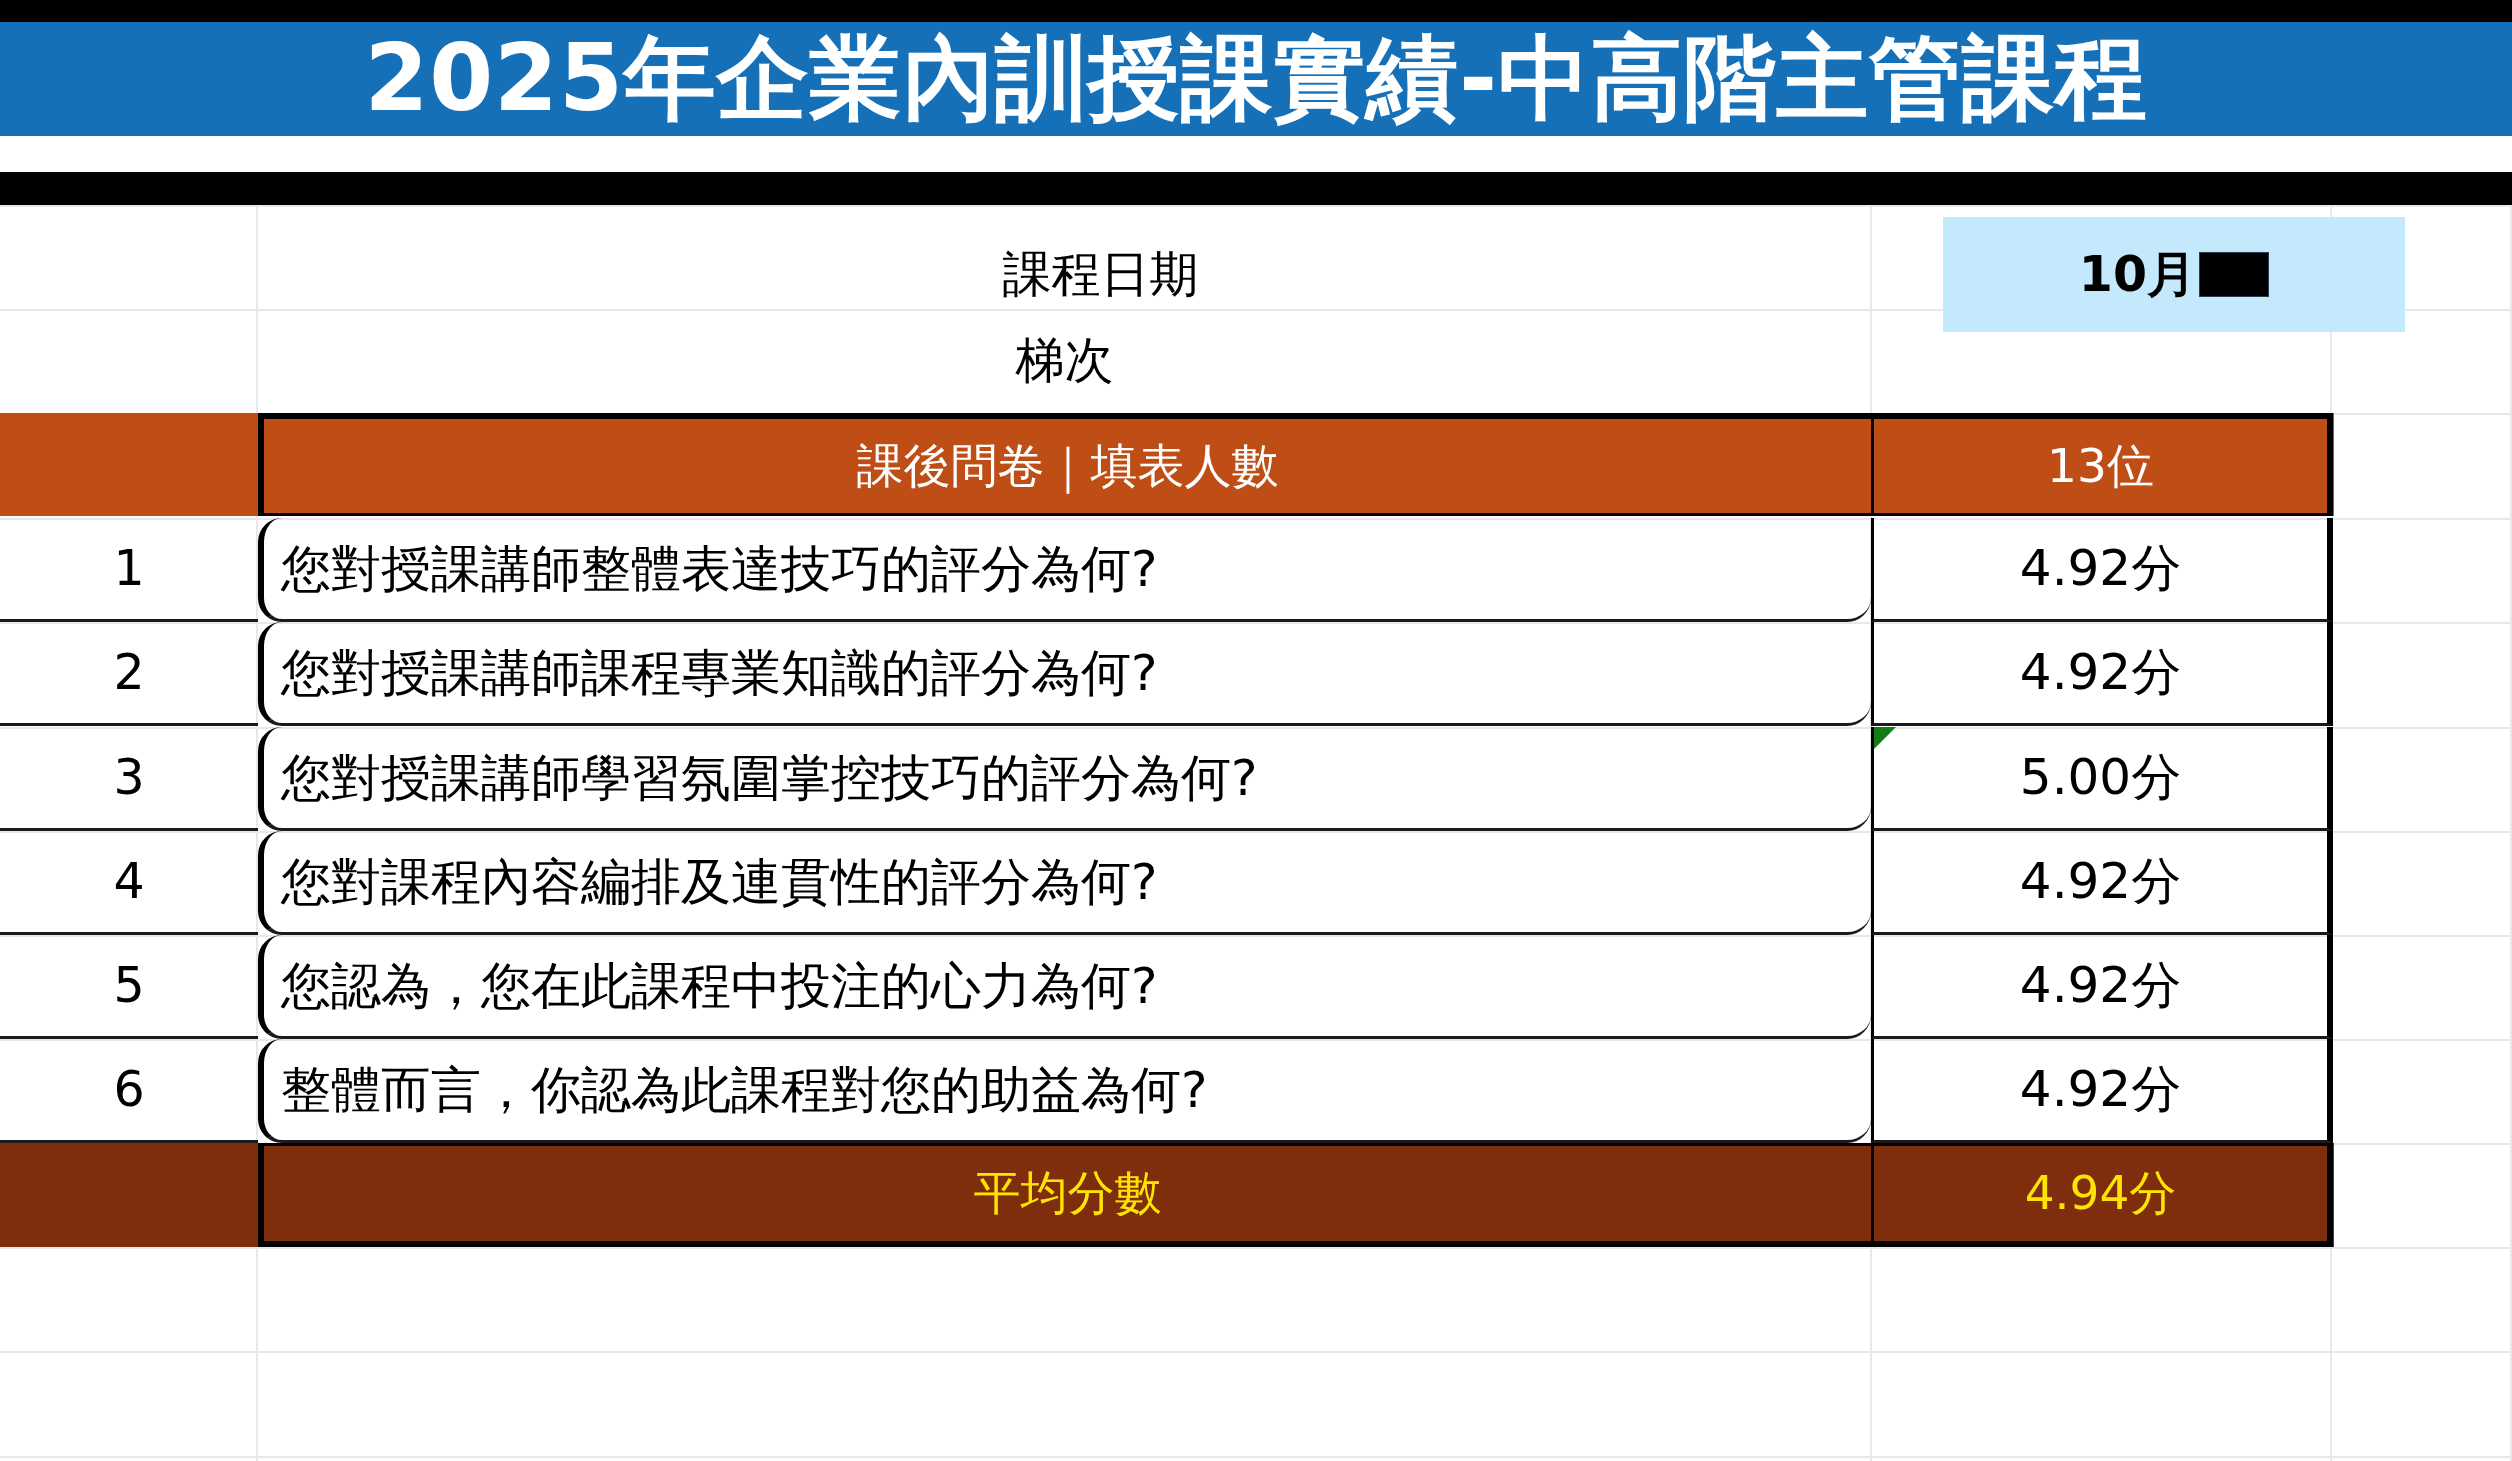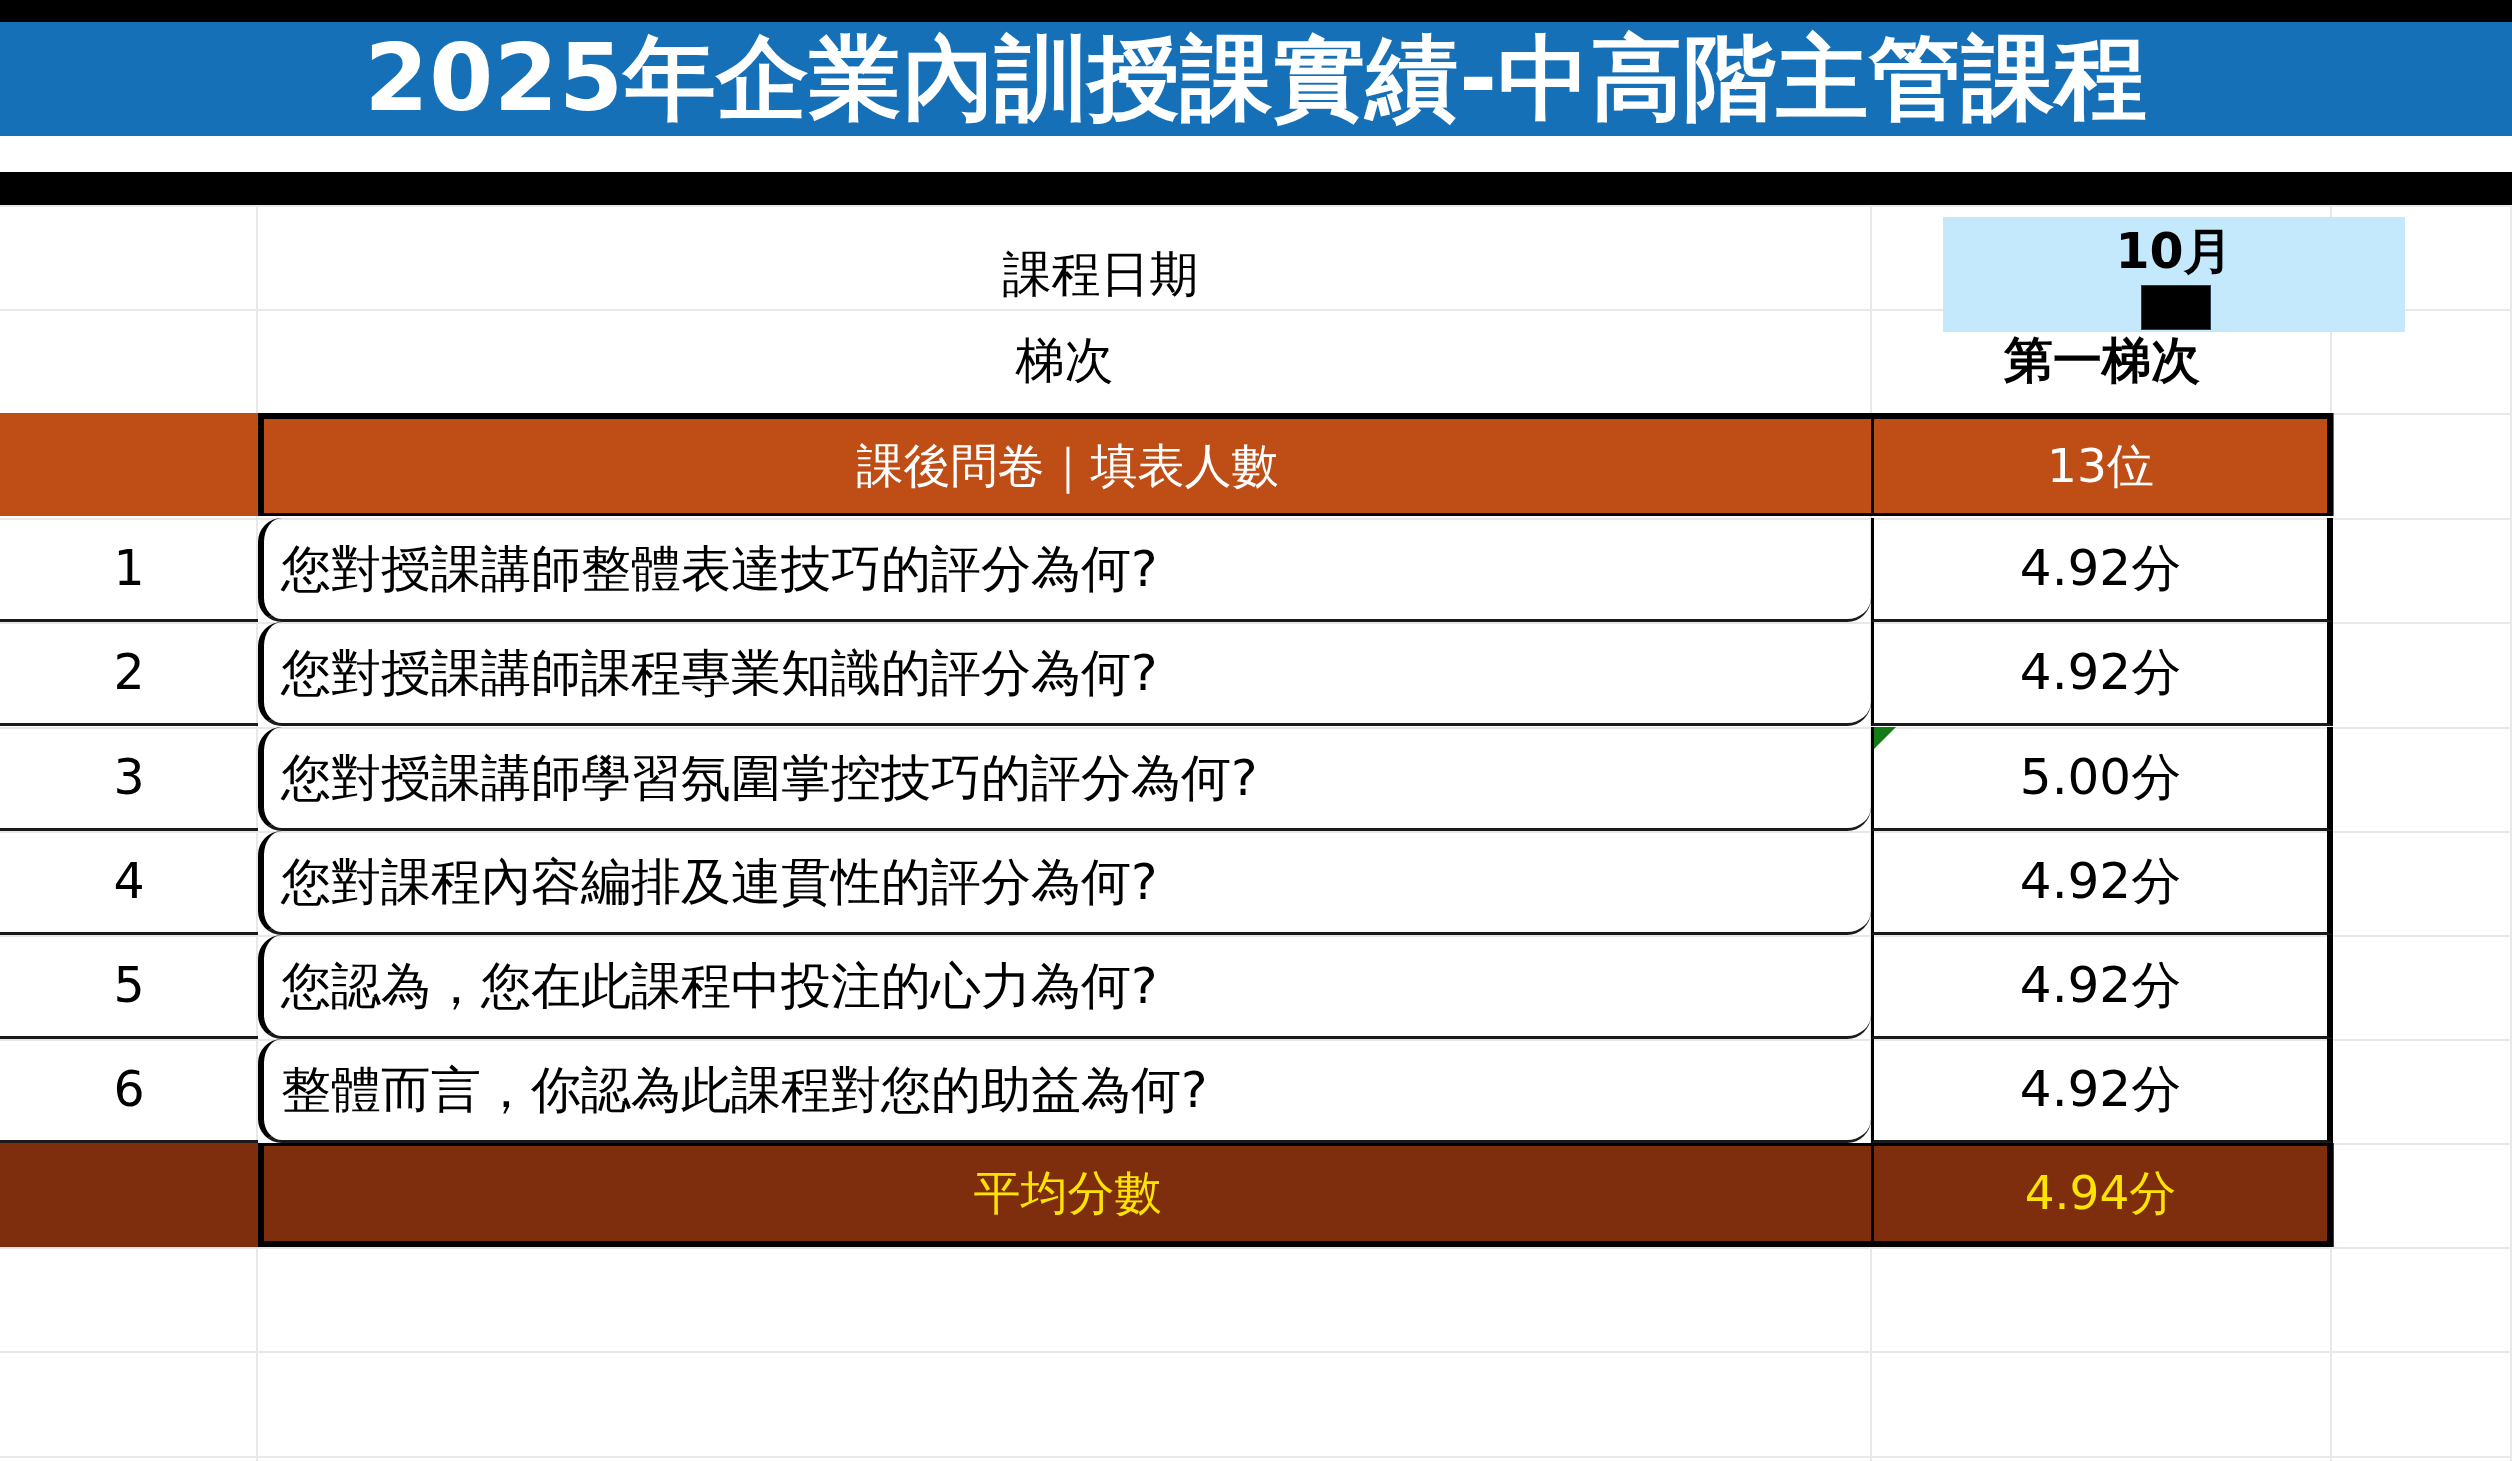--- a/index.html
+++ b/index.html
@@ -130,21 +130,21 @@
     width: 462px;
     flex: 0 0 462px;
     display: flex;
     align-items: center;
     justify-content: center;
     font-size: 49px;
     font-weight: bold;
     color: #000;
     box-sizing: border-box;
   }
-  .bg-lightblue { background: #C4E9FD; flex-direction: column; }
+  .bg-lightblue { background: #C4E9FD; }
 
   
   .redact {
     display: inline-block;
     width: 70px;
     height: 45px;
     background: #000000;
     vertical-align: -6.3px;
     margin-left: 3.1px;
     border: 1.6px solid #2a3b4d;
@@ -260,21 +260,20 @@
       <div class="hdr-label">課程日期</div>
       <div class="hdr-val bg-lightblue">
         <span>10月</span>
           <span class="redact"></span>
       </div>
     </div>
 
     <div class="row" style="top:104px; height:104px;">
       <div class="c-num"></div>
       <div class="hdr-label">梯次</div>
-      <div class="hdr-val">第一梯次</div>
     </div>
 
     <div class="row band-orange" style="top:208px; height:103px;">
       <div class="c-num"></div>
       <div class="band-q">課後問卷｜填表人數</div>
       <div class="band-v">13位</div>
     </div>
 
     <div class="row" style="top:313px; height:104px;">
       <div class="c-num d-num">1</div>

